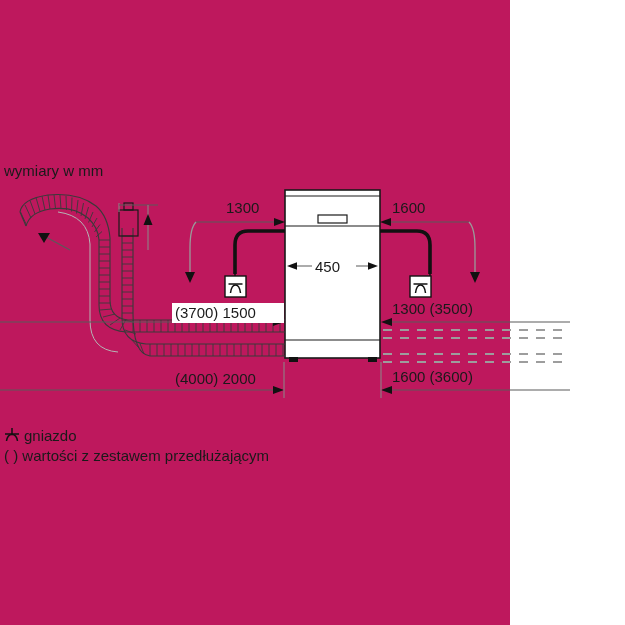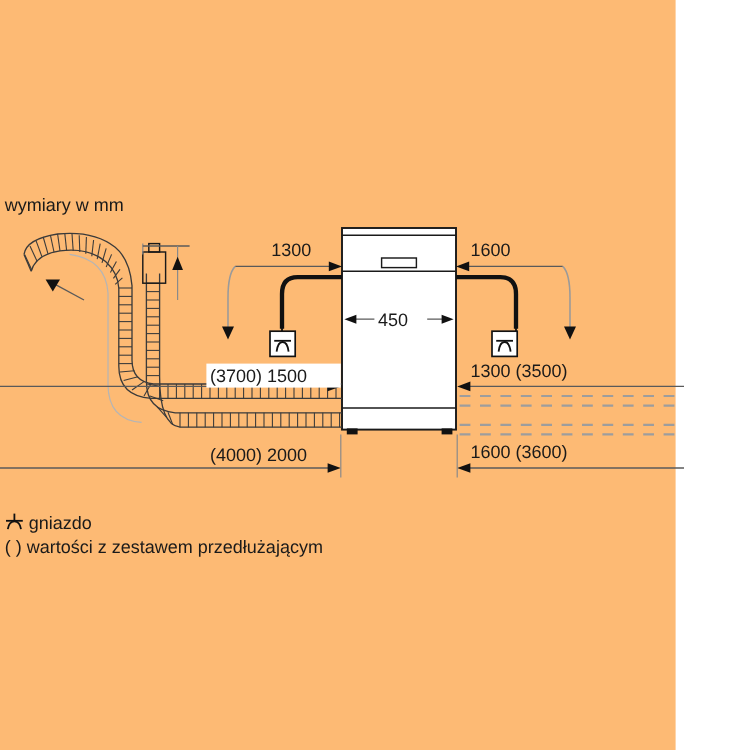--- a/index.html
+++ b/index.html
@@ -8,23 +8,23 @@
     background: #ffffff;
   }
   body {
     width: 625px;
     height: 625px;
     font-family: "Liberation Sans", sans-serif;
     overflow: hidden;
   }
   #stage {
     position: relative;
-    width: 563px;
+    width: 510px;
     height: 625px;
-    background: #fdba74;
+    background: #be185d;
   }
   #diagram {
     position: absolute;
     left: 0;
     top: 0;
     width: 625px;
     height: 625px;
   }
   .lbl {
     font-family: "Liberation Sans", sans-serif;

